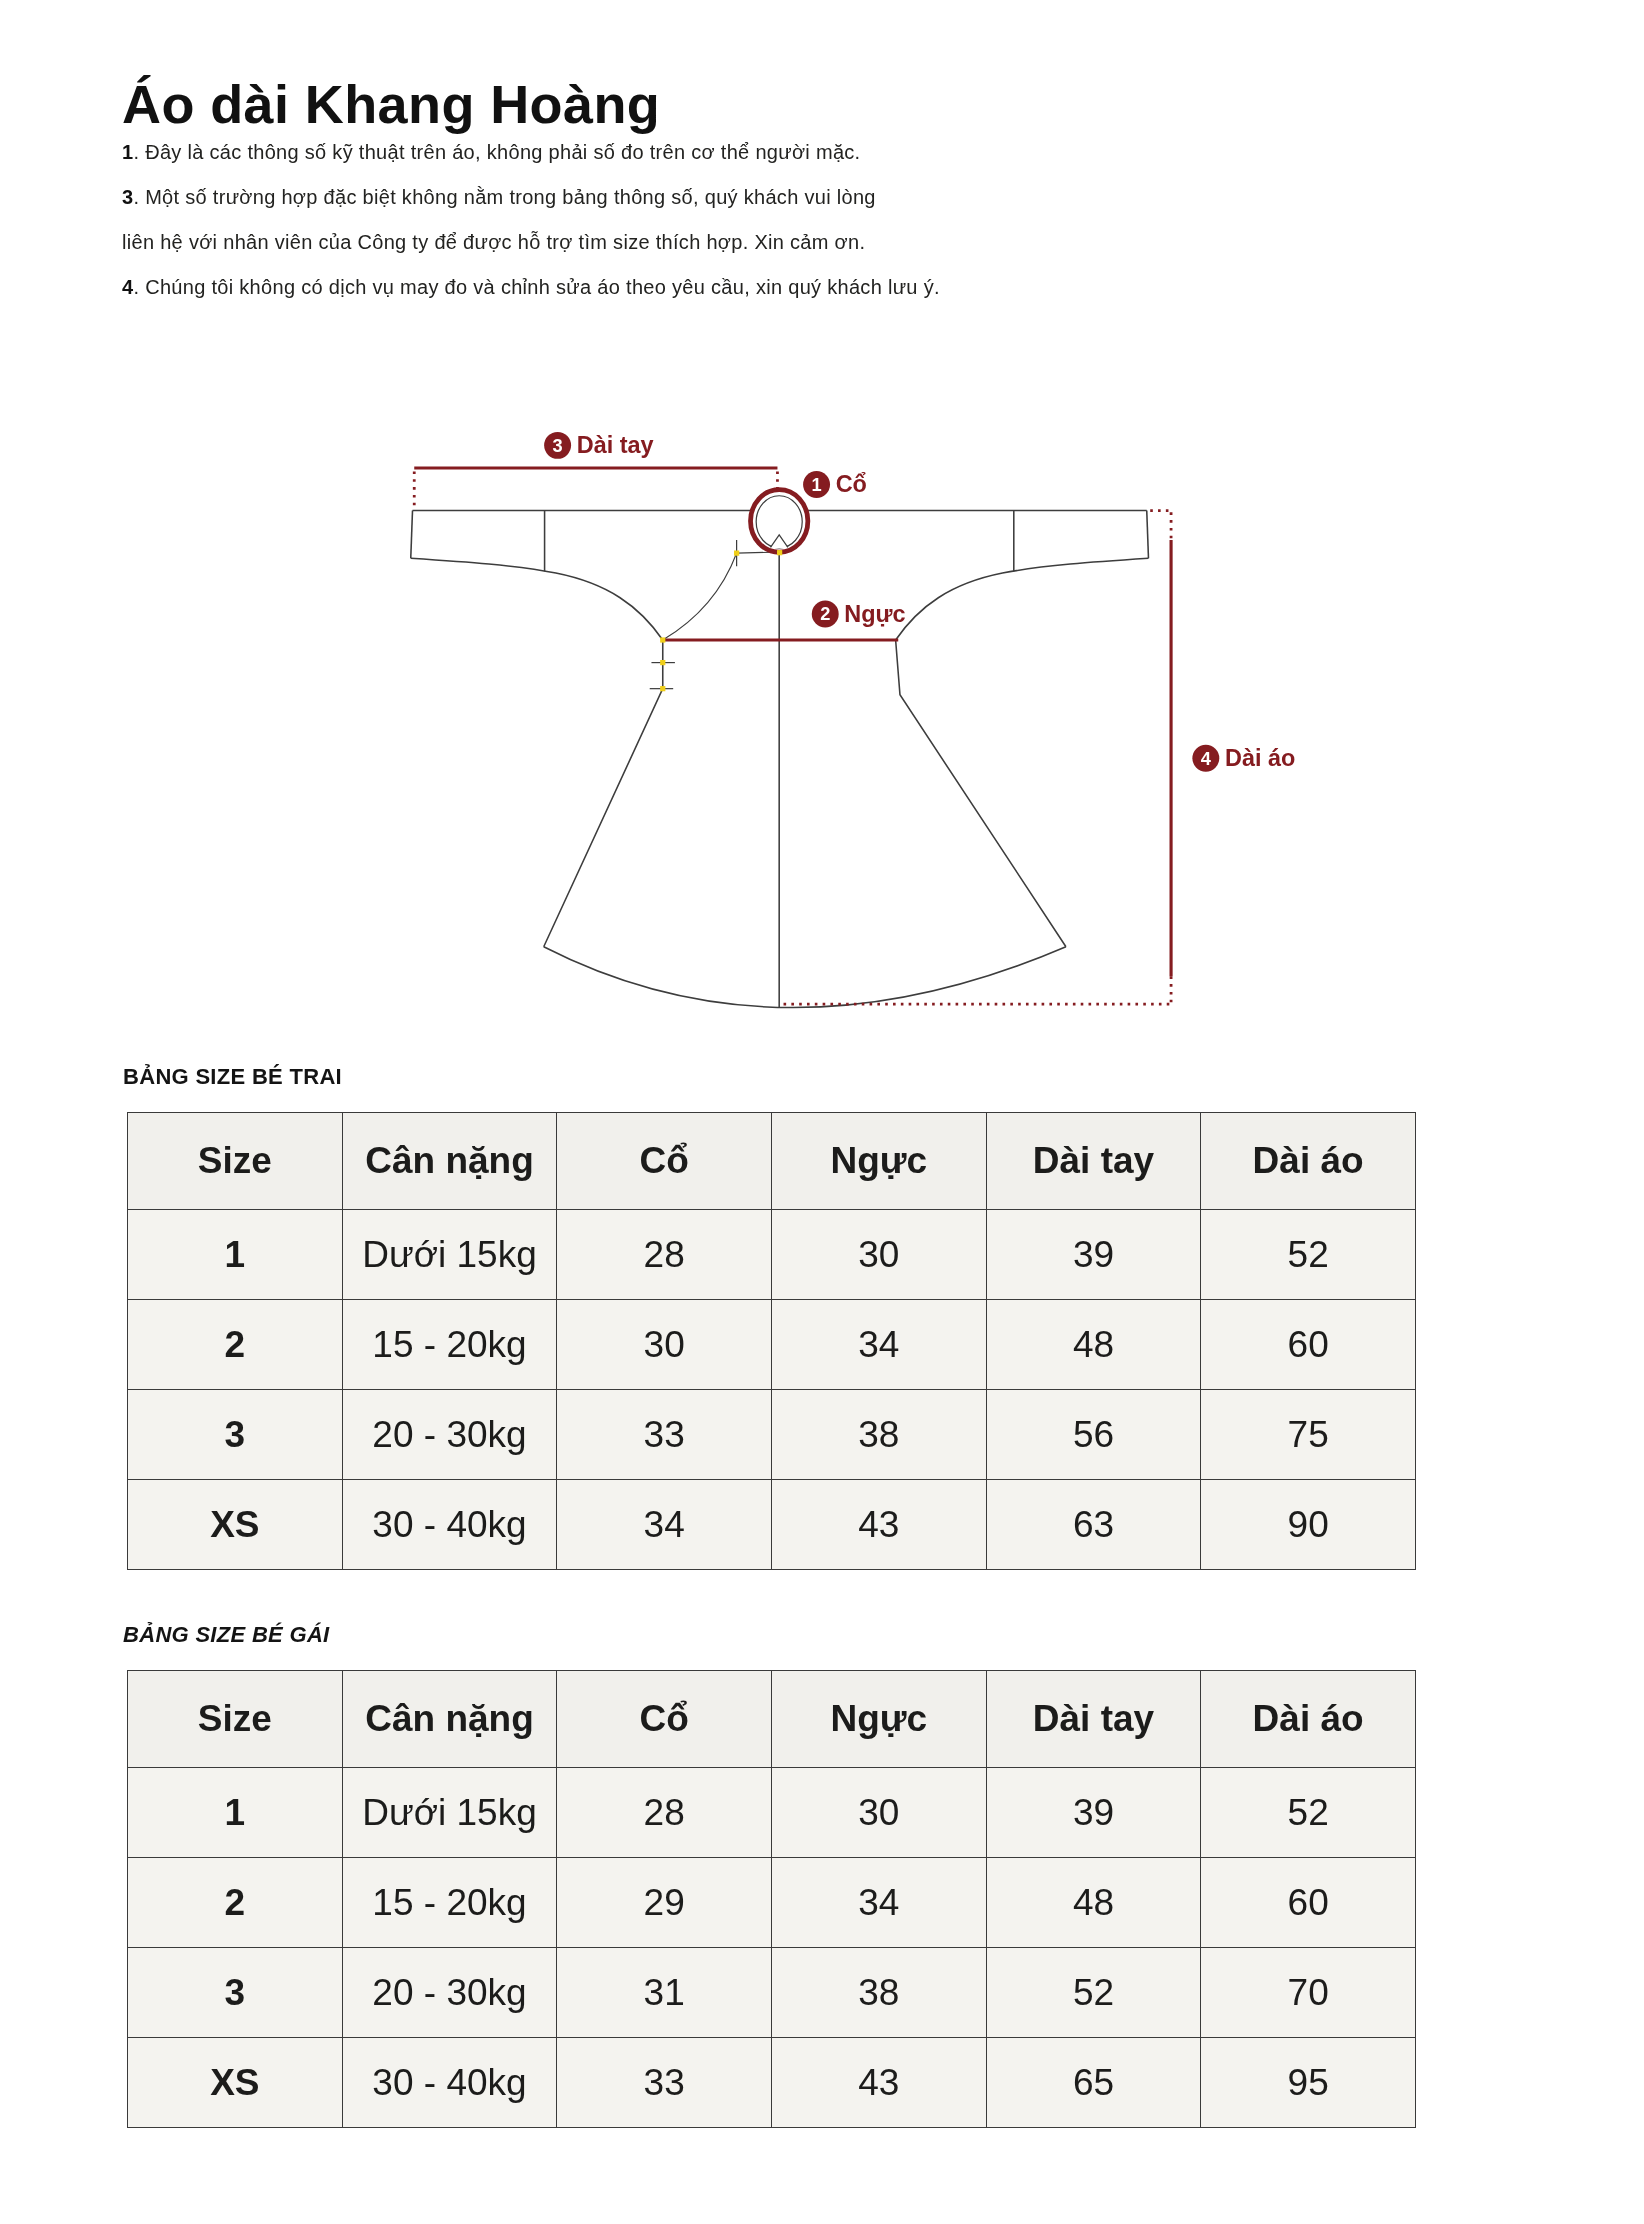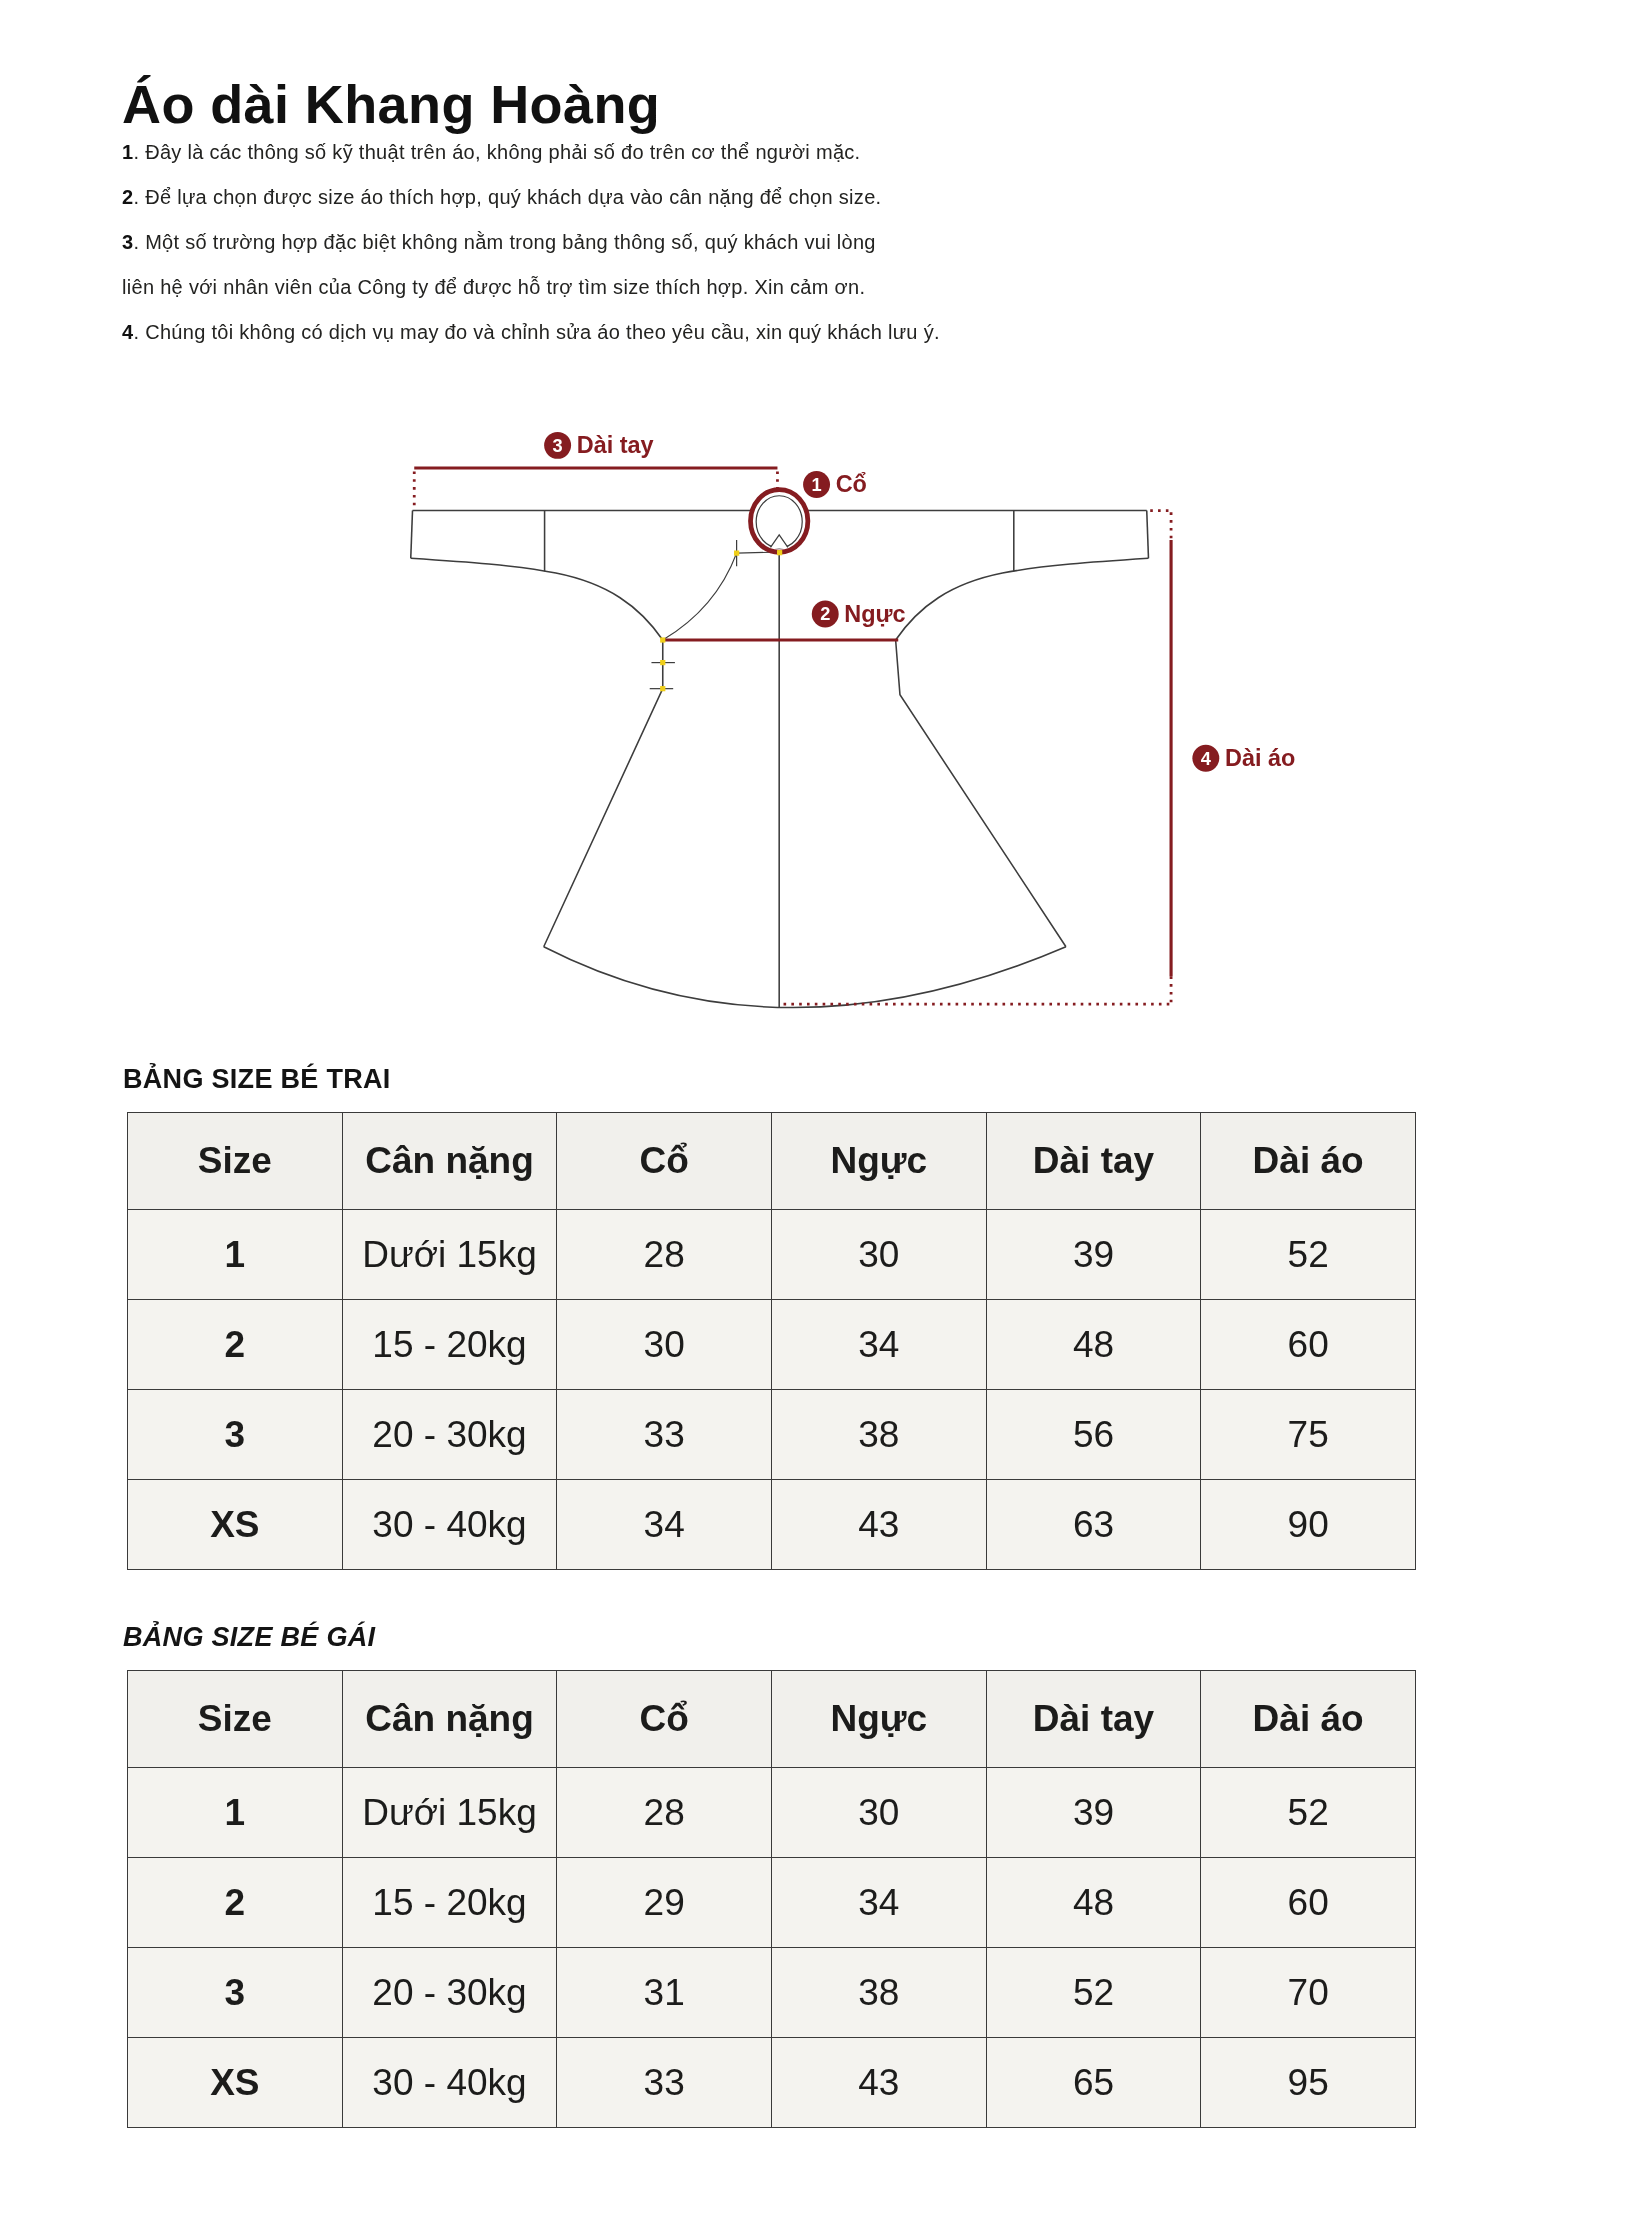--- a/index.html
+++ b/index.html
@@ -33,41 +33,40 @@
   .gline{stroke:var(--line);stroke-width:1.8;fill:none;}
   .gthin{stroke:var(--line);stroke-width:1.4;fill:none;}
   .rline{stroke:var(--accent);stroke-width:3.6;fill:none;}
   .rdot{stroke:var(--accent);stroke-width:3.2;fill:none;stroke-dasharray:3 6;}
   .rring{stroke:var(--accent);stroke-width:5.5;fill:none;}
   .rfill{fill:var(--accent);}
   .mlabel{fill:var(--accent);font-family:"Liberation Sans",sans-serif;font-weight:bold;font-size:27px;}
   .mnum{fill:#ffffff;font-family:"Liberation Sans",sans-serif;font-weight:bold;font-size:21px;text-anchor:middle;}
   .ydot{fill:var(--marker);}
   .section-title{
-    position:absolute;left:123px;font-size:27px;font-weight:bold;color:#141414;letter-spacing:0.3px;
+    position:absolute;left:123px;font-size:22px;font-weight:bold;color:#141414;letter-spacing:0.3px;
   }
   .size-table{
     position:absolute;left:127px;width:1289px;border-collapse:collapse;table-layout:fixed;
   }
   .size-table th,.size-table td{
     border:1.7px solid var(--grid);text-align:center;vertical-align:middle;
     font-size:37px;color:#1c1c1b;background:var(--cell-body);
   }
   .size-table th{height:97px;font-weight:bold;font-size:37px;background:var(--cell-head);}
   .size-table td{height:90px;font-weight:normal;}
   .size-table td.col-size{font-weight:bold;}
 </style>
 </head>
 <body>
 
 <h1 class="page-title">Áo dài Khang Hoàng</h1>
 
 <div class="notes">
   <div class="note-line"><b>1</b><span>. Đây là các thông số kỹ thuật trên áo, không phải số đo trên cơ thể người mặc.</span></div>
-  <div class="note-line"><b>2</b><span>. Để lựa chọn được size áo thích hợp, quý khách dựa vào cân nặng để chọn size.</span></div>
   <div class="note-line"><b>3</b><span>. Một số trường hợp đặc biệt không nằm trong bảng thông số, quý khách vui lòng</span></div>
   <div class="note-line"><b></b><span>liên hệ với nhân viên của Công ty để được hỗ trợ tìm size thích hợp. Xin cảm ơn.</span></div>
   <div class="note-line"><b>4</b><span>. Chúng tôi không có dịch vụ may đo và chỉnh sửa áo theo yêu cầu, xin quý khách lưu ý.</span></div>
 </div>
 
 <div class="diagram">
   <svg viewBox="0 0 1100 740">
 
     <g>
       <line class="rline" x1="37" y1="69" x2="455" y2="69"></line>

